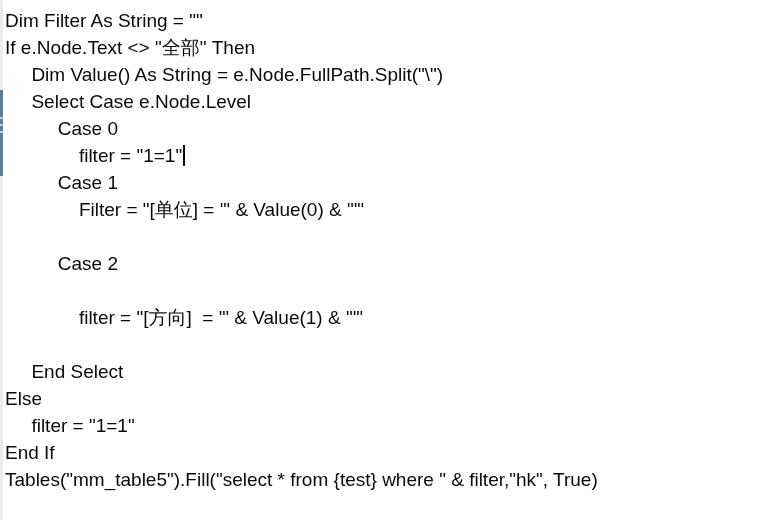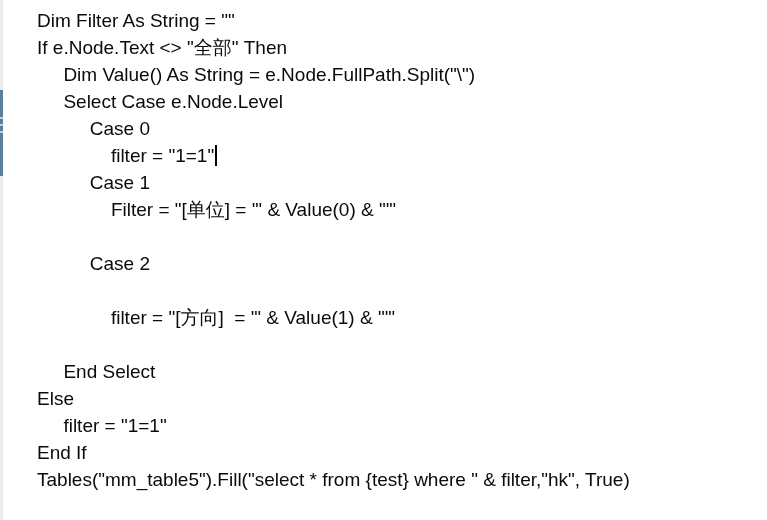--- a/index.html
+++ b/index.html
@@ -51,21 +51,20 @@
     bottom: 0;
     color: #0a0a0a;
     font-size: 19px;
     line-height: 27px;
     white-space: pre;
     cursor: text;
   }
   .code-line {
     min-height: 27px;
     white-space: pre;
-    margin-left: 32px;
   }
   .caret {
     display: inline-block;
     width: 2px;
     height: 21px;
     margin-left: 1px;
     background: #000000;
     vertical-align: -4px;
   }
 </style>

